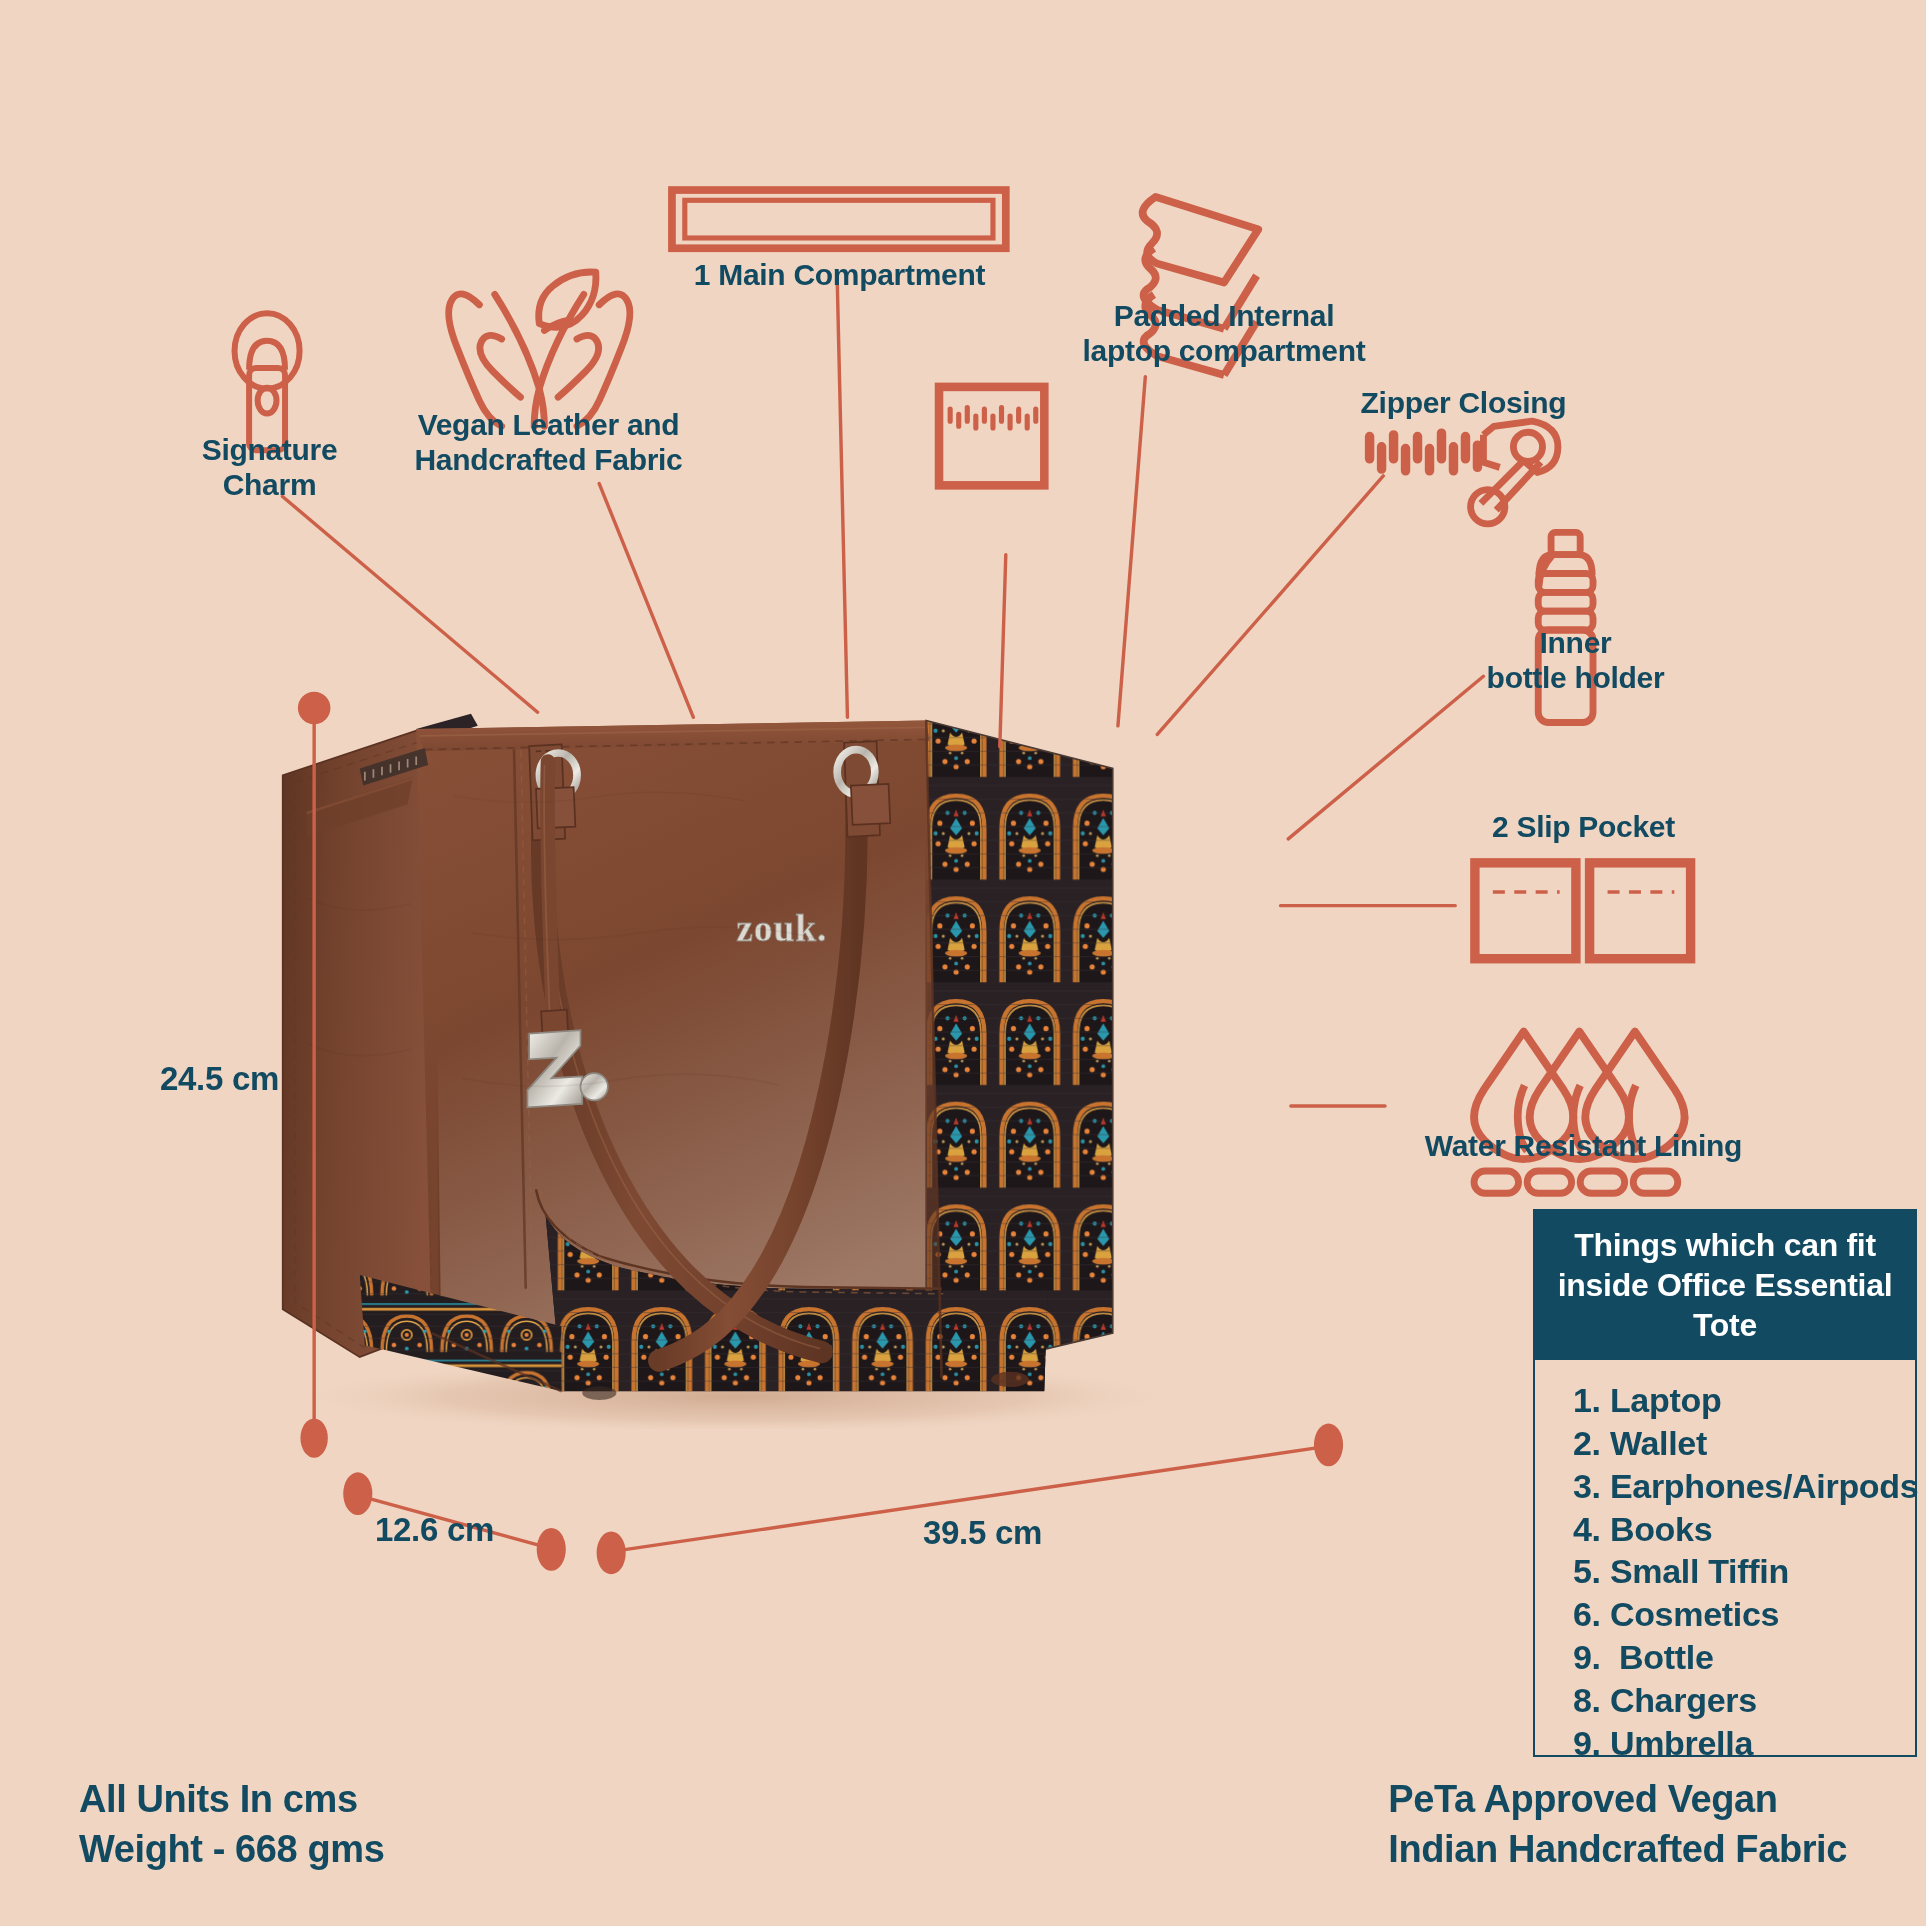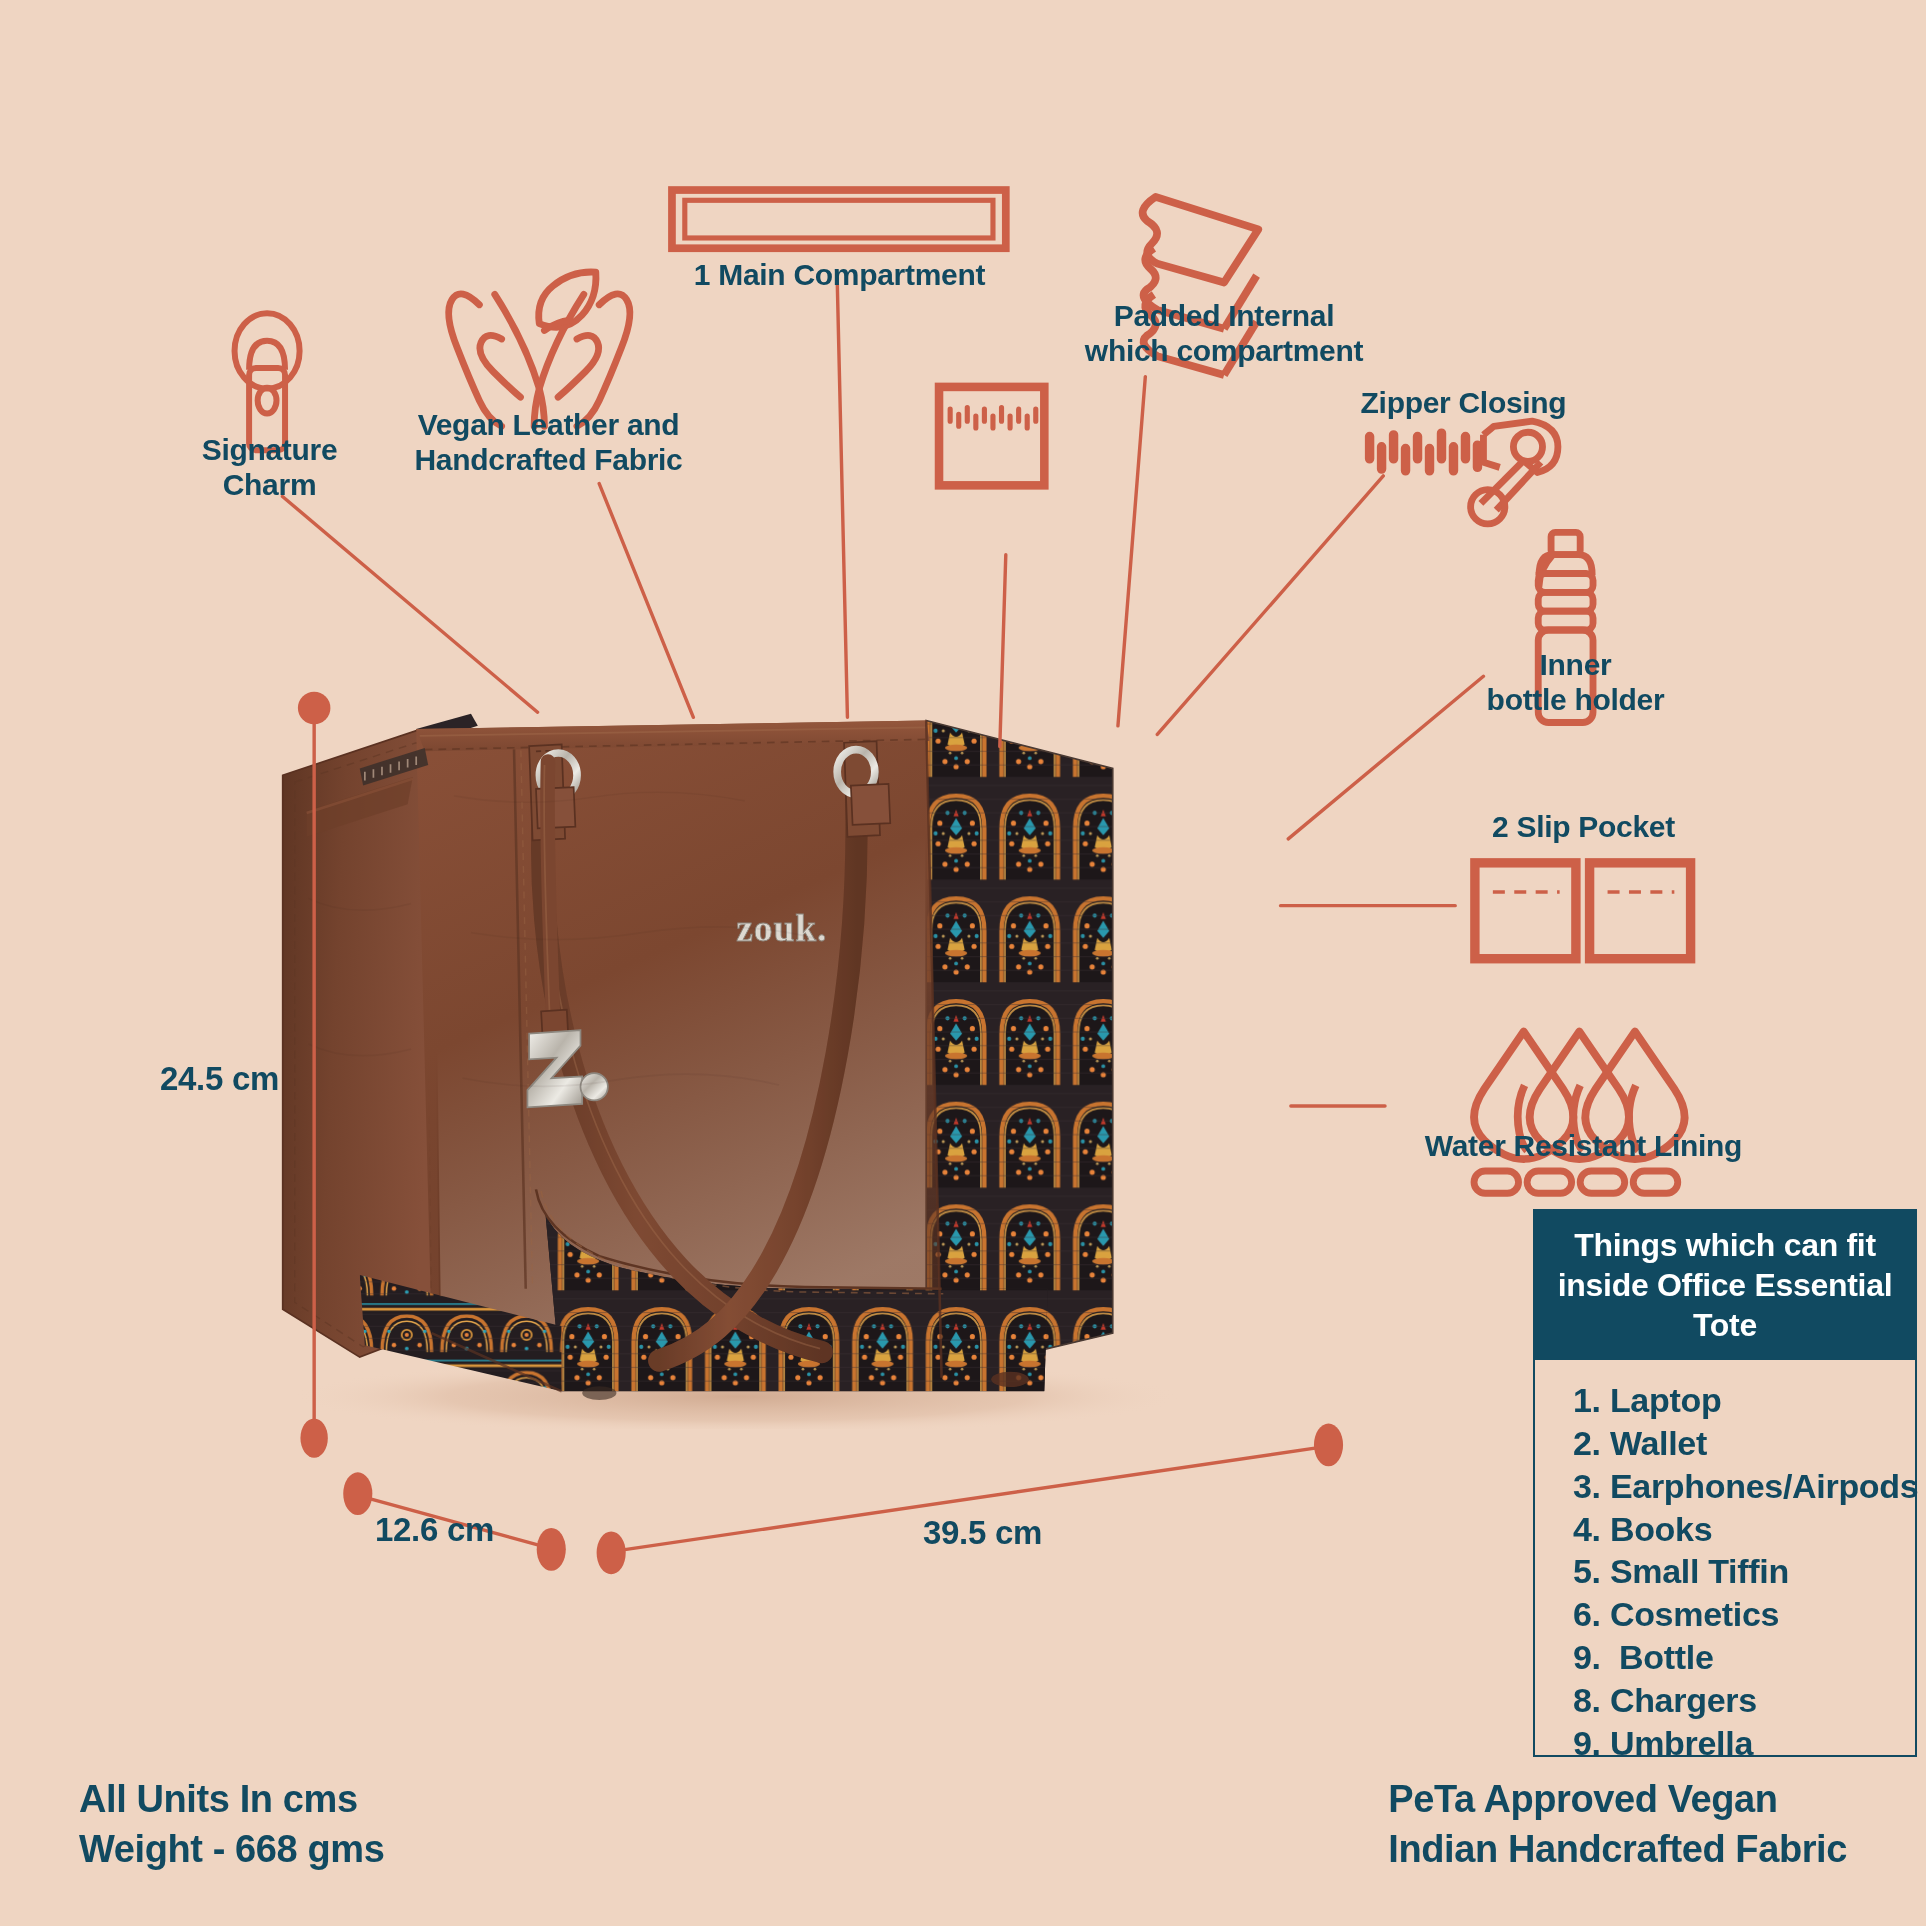--- a/index.html
+++ b/index.html
@@ -393,25 +393,25 @@
   <div class="label c" style="left:360px;top:407px;width:377px;">Vegan Leather and
 Handcrafted Fabric</div>
 
   <div class="label c" style="left:128px;top:432px;width:283px;">Signature
 Charm</div>
 
   <div class="label c" style="left:634px;top:257px;width:411px;">1 Main Compartment</div>
 
 
   <div class="label c" style="left:1044px;top:298px;width:360px;">Padded Internal
-which compartment</div>
+laptop compartment</div>
 
   <div class="label c" style="left:1318px;top:385px;width:291px;">Zipper Closing</div>
 
-  <div class="label c" style="left:1430px;top:647px;width:291px;">Inner
+  <div class="label c" style="left:1430px;top:625px;width:291px;">Inner
 bottle holder</div>
 
   <div class="label c" style="left:1438px;top:809px;width:291px;">2 Slip Pocket</div>
 
   <div class="label c" style="left:1395px;top:1128px;width:377px;">Water Resistant Lining</div>
 
   <div class="dim" style="left:160px;top:1060px;">24.5 cm</div>
   <div class="dim" style="left:375px;top:1511px;">12.6 cm</div>
   <div class="dim" style="left:923px;top:1514px;">39.5 cm</div>
 

